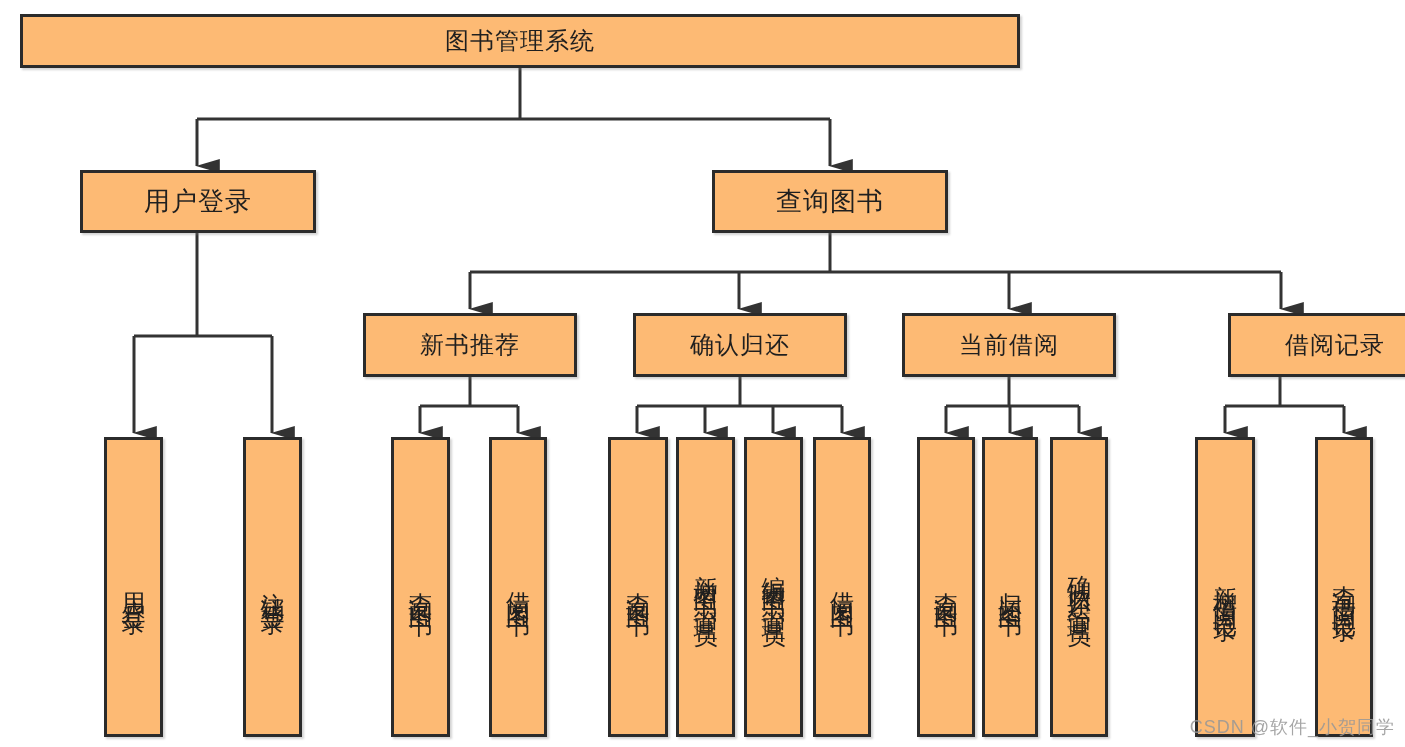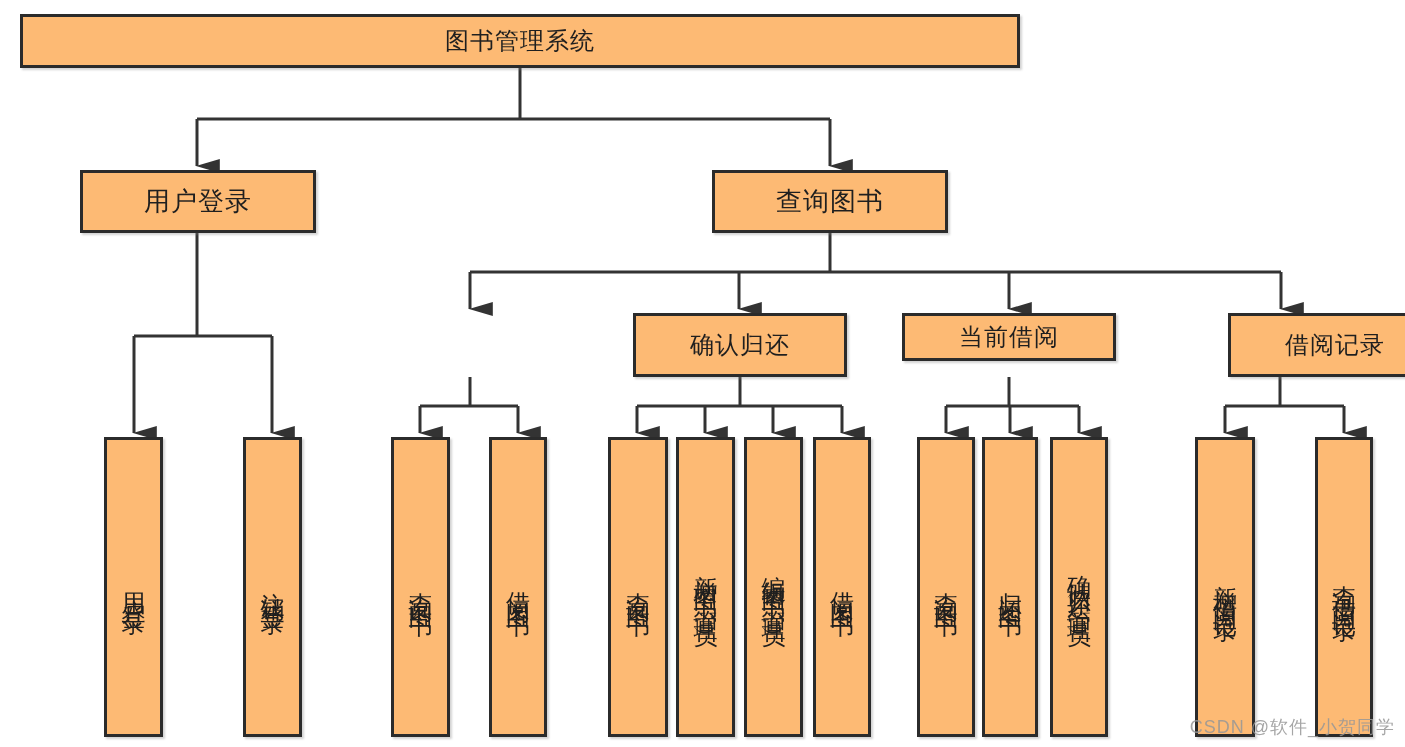--- a/index.html
+++ b/index.html
@@ -122,24 +122,27 @@
     <span class="root-label">图书管理系统</span>
   </div>
 
   <div class="box h" style="left:80px;top:170px;width:236px;height:63px">
     <span class="l2-label">用户登录</span>
   </div>
   <div class="box h" style="left:712px;top:170px;width:236px;height:63px">
     <span class="l2-label">查询图书</span>
   </div>
 
+  <div class="box h" style="left:363px;top:313px;width:214px;height:64px">
+    <span class="l3-label">新书推荐</span>
+  </div>
   <div class="box h" style="left:633px;top:313px;width:214px;height:64px">
     <span class="l3-label">确认归还</span>
   </div>
-  <div class="box h" style="left:902px;top:313px;width:214px;height:48px">
+  <div class="box h" style="left:902px;top:313px;width:214px;height:64px">
     <span class="l3-label">当前借阅</span>
   </div>
   <div class="box h" style="left:1228px;top:313px;width:214px;height:64px">
     <span class="l3-label">借阅记录</span>
   </div>
 
   <div class="box v" style="left:104px;width:59px">
     <span>用户登录</span>
   </div>
   <div class="box v" style="left:243px;width:59px">

